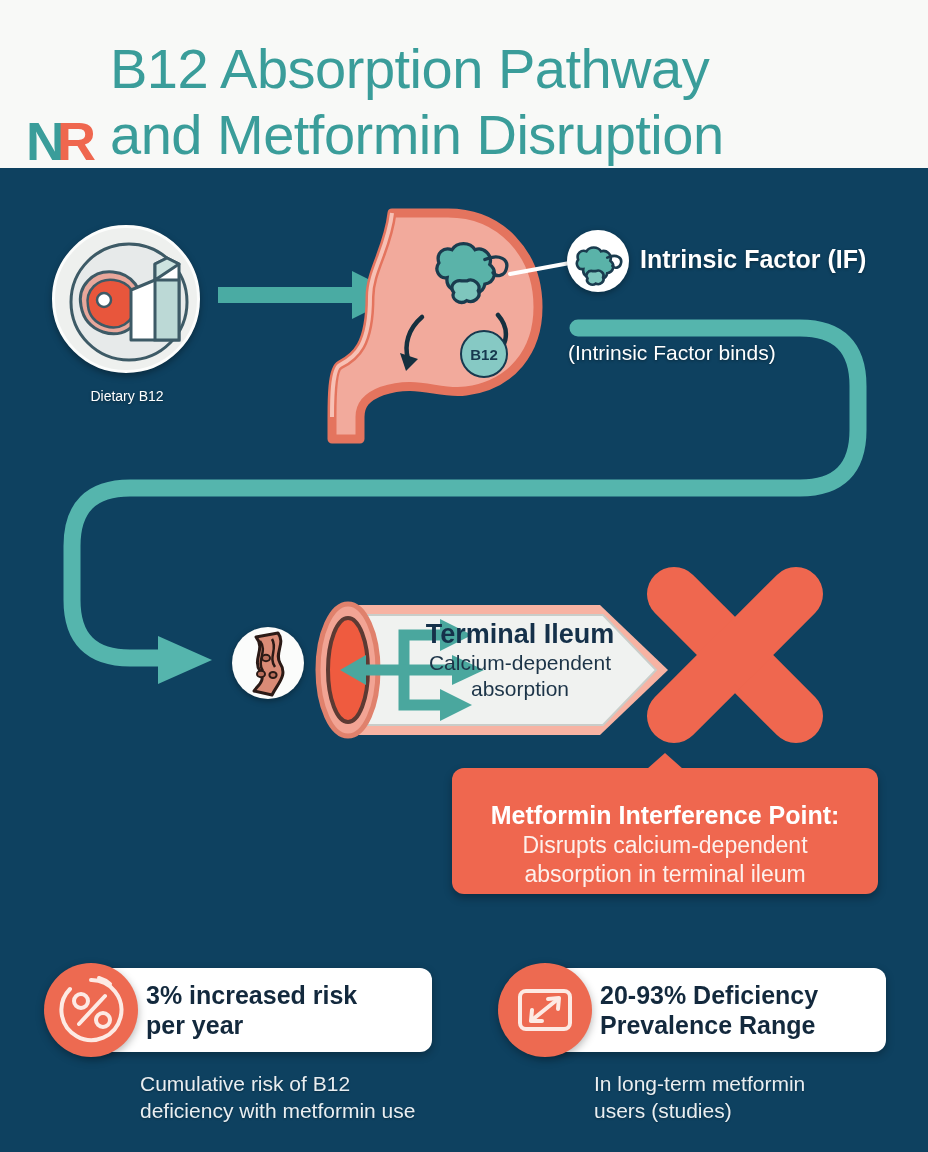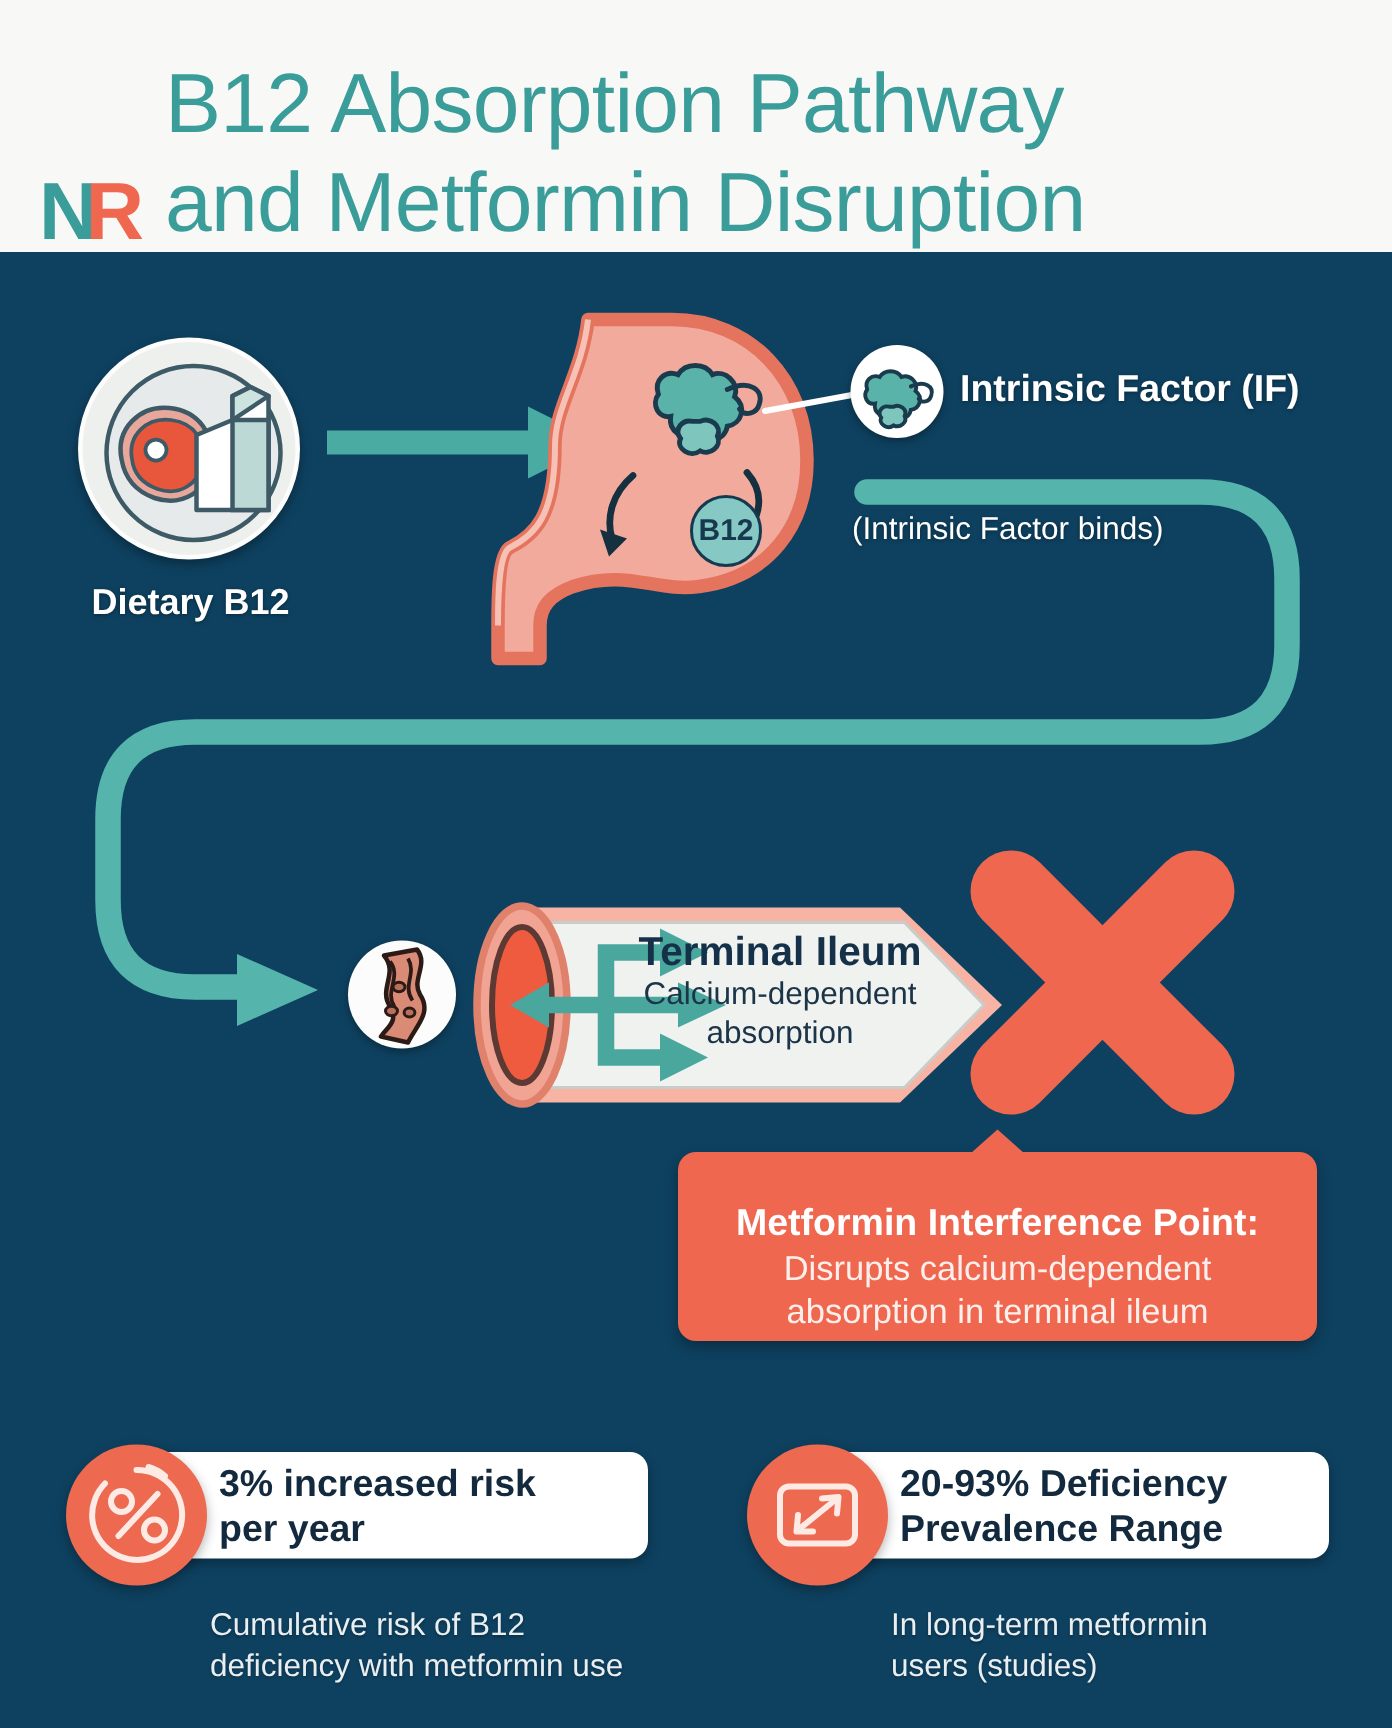--- a/index.html
+++ b/index.html
@@ -55,39 +55,39 @@
     border-radius: 50%;
     background: #eef0ee;
     box-shadow: 0 3px 7px rgba(0,0,0,0.35);
     border: 3px solid #fcfdfc;
   }
   .dietary-label {
     position: absolute; left: 46px; top: 388px;
     width: 162px;
     text-align: center;
     color: #ffffff;
-    font-size: 24px;
-    font-weight: bold;
+    font-size: 14px;
+    font-weight: normal;
     text-shadow: 0 1px 3px rgba(0,0,0,0.4);
   }
 
   
   .stomach-wrap {
     position: absolute; left: 326px; top: 205px;
     width: 250px; height: 240px;
   }
   .b12-bubble {
     position: absolute; left: 460px; top: 330px;
     width: 48px; height: 48px;
     border-radius: 50%;
     background: #86c9c4;
     border: 2.5px solid #17394f;
     display: flex; align-items: center; justify-content: center;
     color: #17394f;
-    font-size: 20px; font-weight: bold;
+    font-size: 15px; font-weight: bold;
   }
 
   
   .if-circle {
     position: absolute; left: 567px; top: 230px;
     width: 62px; height: 62px;
     border-radius: 50%;
     background: #ffffff;
     box-shadow: 0 2px 6px rgba(0,0,0,0.35);
     display: flex; align-items: center; justify-content: center;
@@ -148,21 +148,21 @@
   .metbox .m1 { display:block; color:#ffffff; font-size: 25px; font-weight: bold; line-height: 1.25; }
   .metbox .m2 { display:block; color:#fdf0ec; font-size: 23px; font-weight: normal; line-height: 1.25; }
 
   
   .stat { position: absolute; width: 420px; }
   .stat-1 { left: 24px; top: 960px; }
   .stat-2 { left: 478px; top: 960px; }
   .stat-row { position: relative; height: 100px; }
   .stat-pill {
     position: absolute; left: 56px; top: 8px;
-    width: 352px; height: 71px;
+    width: 352px; height: 84px;
     background: #ffffff;
     border-radius: 12px;
     box-shadow: 0 3px 8px rgba(0,0,0,0.3);
     display: flex; flex-direction: column; justify-content: center;
     padding-left: 66px; padding-right: 10px;
   }
   .stat-pill span {
     color: #13293d; font-size: 25px; font-weight: bold; line-height: 1.2;
   }
   .stat-icon {

